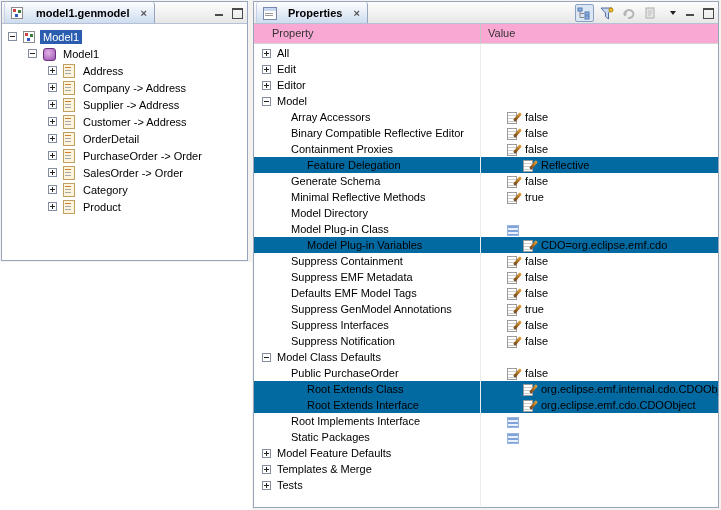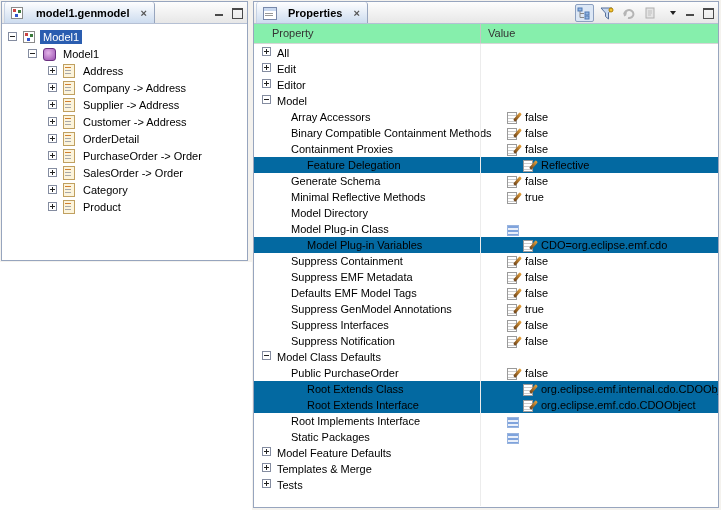--- a/index.html
+++ b/index.html
@@ -55,29 +55,29 @@
   .exp-plus::after { content:""; position:absolute; top:1px; bottom:1px; left:3px; width:1px; background:#222; }
 
   
   .tree { position:absolute; left:0; right:0; top:22px; bottom:0; background:#fff; overflow:hidden; padding-top:4px; }
   .tree-row { height:17px; display:flex; align-items:center; }
   .tree-row .expander { margin-right:5px; }
   .tlabel { padding:1px 3px; white-space:nowrap; }
   .tree-row.selected .tlabel { background:#2a5db0; color:#fff; }
 
   
-  .thead { position:absolute; left:0; right:0; top:22px; height:20px; background:#86efac; border-bottom:1px solid #d6d6d6; }
+  .thead { position:absolute; left:0; right:0; top:22px; height:20px; background:#f9a8d4; border-bottom:1px solid #d6d6d6; }
   .thead .h1 { position:absolute; left:18px; top:3px; color:#333; }
   .thead .h2 { position:absolute; left:234px; top:3px; color:#333; }
   .hdiv { position:absolute; left:226px; top:0; bottom:0; width:1px; background:#c4c4c4; }
   .col-divider { position:absolute; left:226px; top:42px; bottom:1px; width:1px; background:#ececec; }
   .rows { position:absolute; left:0; right:0; top:43px; bottom:0; background:#fff; overflow:hidden; }
   .prow { height:16px; display:flex; align-items:center; }
   .prow.hl { background:#0369a1;padding-left:16px; }
-  .pcell { width:247px; flex:none; display:flex; overflow:hidden; white-space:nowrap; }
+  .pcell { width:247px; flex:none; display:flex; align-items:center; overflow:hidden; white-space:nowrap; }
   .pcell.lvl0 { padding-left:8px; }
   .pcell.lvl0 .plabel { margin-left:6px; }
   .pcell.lvl1 { padding-left:37px; }
   .vcell { flex:1; display:flex; align-items:center; overflow:hidden; white-space:nowrap; padding-left:5px; }
 
   .vicon { position:relative; width:15px; height:13px; flex:none; margin-right:4px; }
   .vicon.edit::before { content:""; position:absolute; left:1px; top:1px; width:8px; height:10px; border:1px solid #9a9a9a;
     background:repeating-linear-gradient(to bottom,#fff 0 2px,#cccccc 2px 3px); }
   .vicon.edit::after { content:""; position:absolute; right:2px; top:1px; width:3px; height:10px; border-radius:1px;
     background:linear-gradient(#e8a33d,#6d4218); transform:rotate(40deg); }
@@ -249,21 +249,21 @@
         <div class="pcell lvl1">
           <span class="plabel">Array Accessors</span>
         </div>
         <div class="vcell">
           <span class="vicon edit"></span>
           <span class="vlabel">false</span>
         </div>
       </div>
       <div class="prow">
         <div class="pcell lvl1">
-          <span class="plabel">Binary Compatible Containment Methods</span>
+          <span class="plabel">Binary Compatible Reflective Editor</span>
         </div>
         <div class="vcell">
           <span class="vicon edit"></span>
           <span class="vlabel">false</span>
         </div>
       </div>
       <div class="prow">
         <div class="pcell lvl1">
           <span class="plabel">Containment Proxies</span>
         </div>

